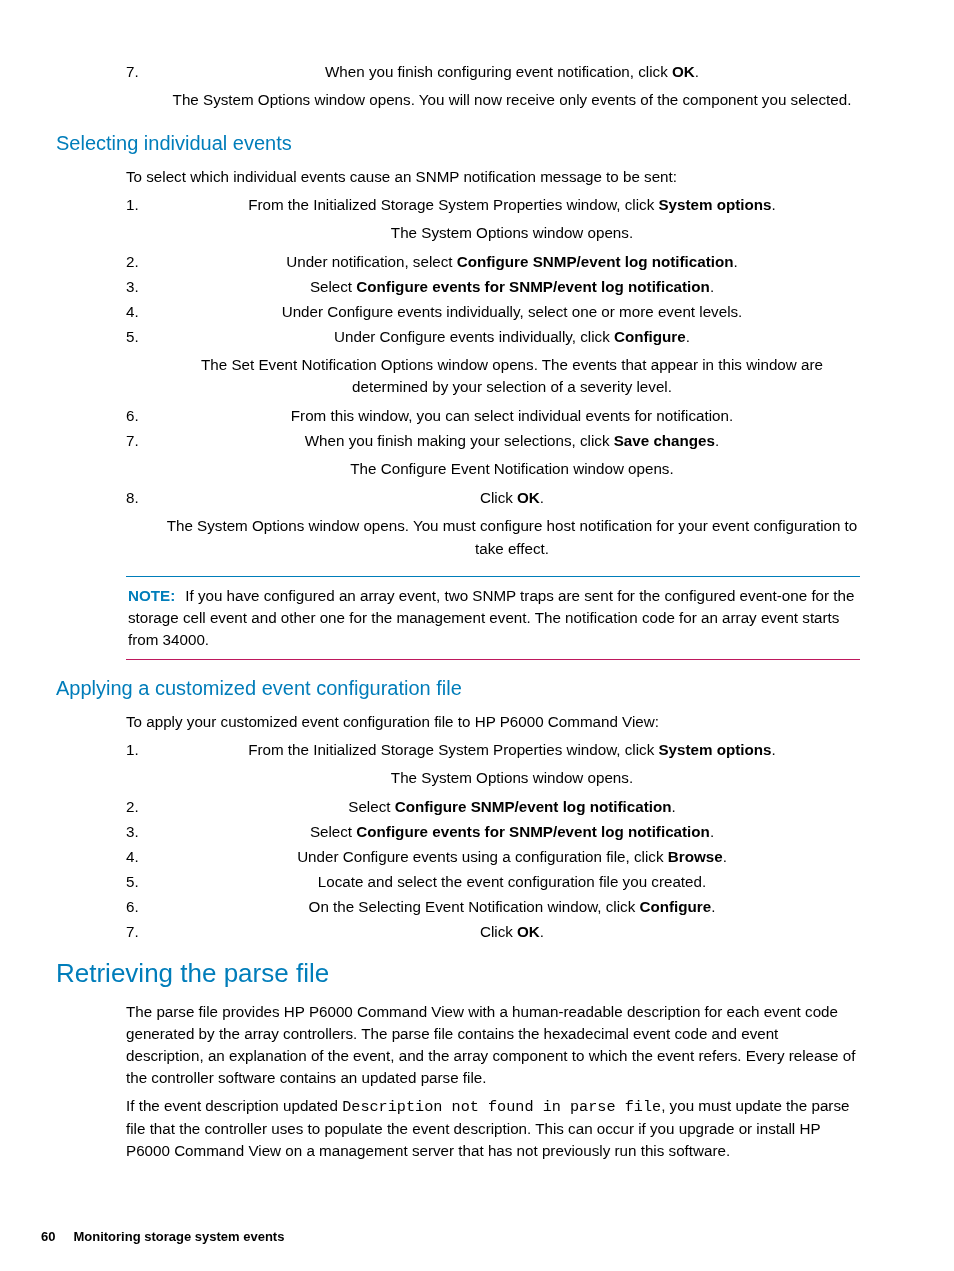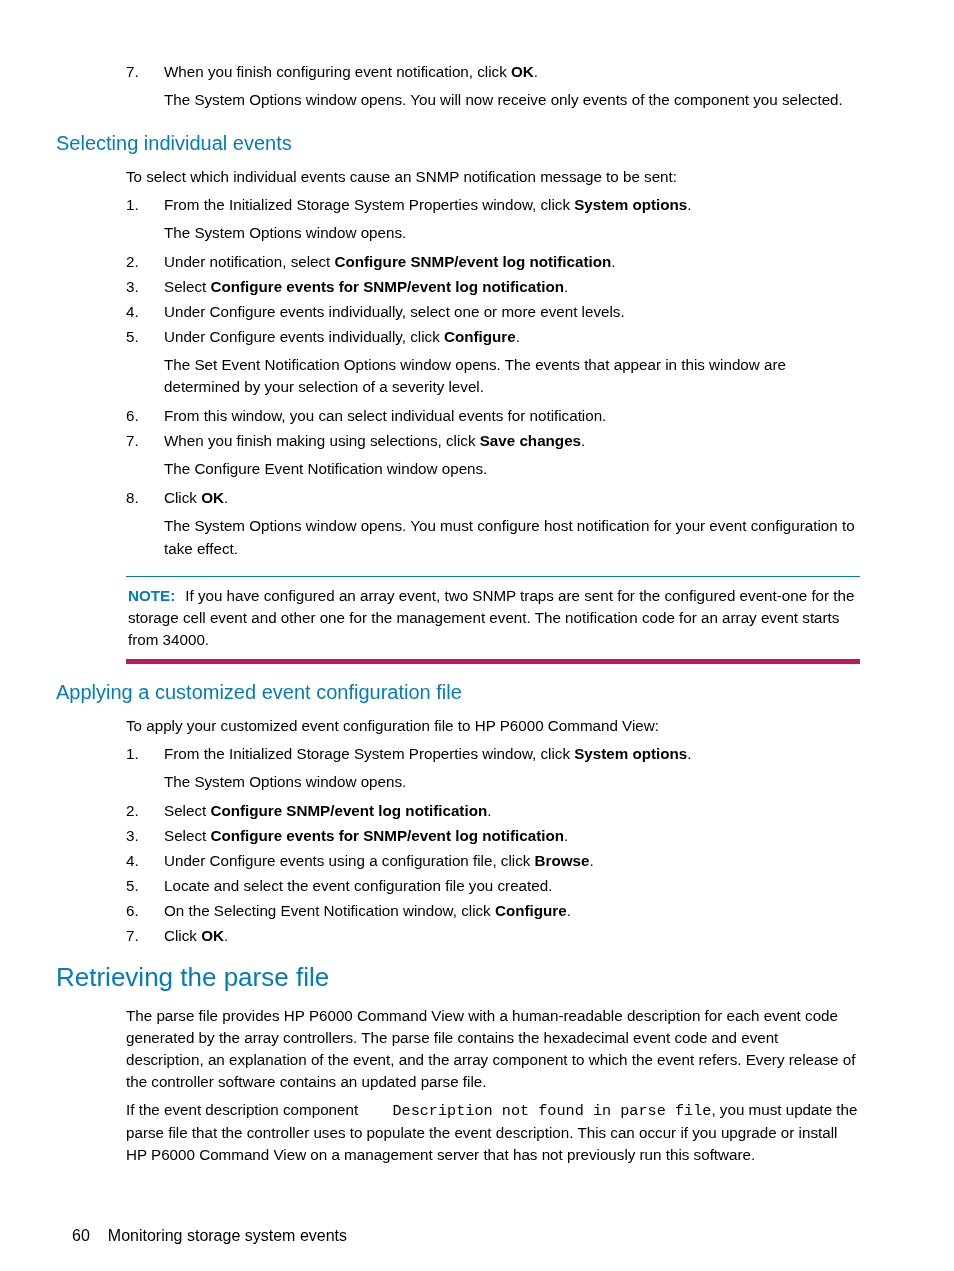--- a/index.html
+++ b/index.html
@@ -46,49 +46,49 @@
   ol.numlist > li {
     display: flex;
     margin: 3px 0;
   }
   ol.numlist > li > .num {
     min-width: 38px;
     text-align: left;
   }
   ol.numlist > li > .li-body {
     flex: 1;
+    text-align: center;
   }
   .li-body > .sub {
     margin-top: 6px;
     margin-bottom: 4px;
   }
   b, strong { font-weight: 700; }
   .note-box {
     border-top: 1px solid #007dba;
-    border-bottom: 5px solid #be185d;
+    border-bottom: 1px solid #be185d;
     padding: 8px 2px;
     margin: 12px 0 14px 0;
   }
   .note-label {
     color: #007dba;
     font-weight: 700;
     margin-right: 10px;
   }
   .mono {
     font-family: "Courier New", monospace;
     font-size: 15.2px;
-    margin-left: 30px;
   }
   .footer {
     position: absolute;
-    left: 72px;
+    left: 41px;
     bottom: 24px;
-    font-size: 16px;
+    font-size: 13px;
     color: #000;
-    font-weight: 400;
+    font-weight: 700;
   }
   .footer .pg {
     margin-right: 18px;
   }
 </style>
 </head>
 <body>
 
 <div class="page">
 
@@ -142,21 +142,21 @@
         </li>
         <li>
           <span class="num">6.</span>
           <div class="li-body">
             <div><span>From this window, you can select individual events for notification.</span></div>
           </div>
         </li>
         <li>
           <span class="num">7.</span>
           <div class="li-body">
-            <div><span>When you finish making using selections, click </span><b>Save changes</b><span>.</span></div>
+            <div><span>When you finish making your selections, click </span><b>Save changes</b><span>.</span></div>
             <div class="sub">The Configure Event Notification window opens.</div>
           </div>
         </li>
         <li>
           <span class="num">8.</span>
           <div class="li-body">
             <div><span>Click </span><b>OK</b><span>.</span></div>
             <div class="sub">The System Options window opens. You must configure host notification for your event configuration to take effect.</div>
           </div>
         </li>
@@ -213,20 +213,20 @@
             <div><span>Click </span><b>OK</b><span>.</span></div>
           </div>
         </li>
       </ol>
   </div>
 
   <h2 class="heading-h2">Retrieving the parse file</h2>
   <div class="content-indent">
     <p class="intro">The parse file provides HP P6000 Command View with a human-readable description for each event code generated by the array controllers. The parse file contains the hexadecimal event code and event description, an explanation of the event, and the array component to which the event refers. Every release of the controller software contains an updated parse file.</p>
     <p class="intro">
-      <span>If the event description component </span><span class="mono">Description not found in parse file</span><span>, you must update the parse file that the controller uses to populate the event description. This can occur if you upgrade or install HP P6000 Command View on a management server that has not previously run this software.</span>
+      <span>If the event description updated </span><span class="mono">Description not found in parse file</span><span>, you must update the parse file that the controller uses to populate the event description. This can occur if you upgrade or install HP P6000 Command View on a management server that has not previously run this software.</span>
     </p>
   </div>
 
   <div class="footer">
     <span class="pg">60</span><span>Monitoring storage system events</span>
   </div>
 </div>
 
 </body></html>

